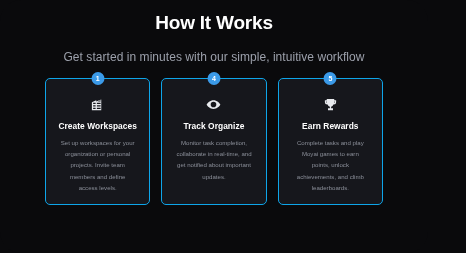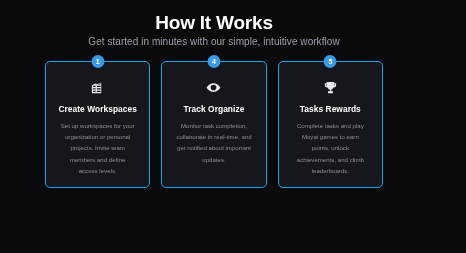--- a/index.html
+++ b/index.html
@@ -32,22 +32,22 @@
 
   .page-title {
     font-size: 19px;
     font-weight: bold;
     letter-spacing: -0.2px;
     color: #ffffff;
     line-height: 1.2;
   }
 
   .page-subtitle {
-    margin-top: 1px;
-    font-size: 10px;
+    margin-top: 15px;
+    font-size: 12px;
     color: #9ca0ab;
     letter-spacing: 0.05px;
   }
 
   .grid {
     display: grid;
     grid-template-columns: repeat(3, 1fr);
     column-gap: 11px;
     row-gap: 13px;
   }
@@ -143,18 +143,18 @@
       <div class="card-desc">Monitor task completion, collaborate in real-time, and get notified about important updates.</div>
     </div>
 
     <div class="card">
       <div class="badge">5</div>
       <div class="card-icon">
         <svg width="15" height="15" viewBox="0 0 24 24" aria-hidden="true">
           <path d="M6 3h12v2h3v3a4 4 0 0 1-4 4h-.4A6 6 0 0 1 13 15.7V18h3v3H8v-3h3v-2.3A6 6 0 0 1 7.4 12H7a4 4 0 0 1-4-4V5h3V3zm0 4H5v1a2 2 0 0 0 1 1.7V7zm12 0v2.7A2 2 0 0 0 19 8V7h-1z"></path>
         </svg>
       </div>
-      <div class="card-title">Tasks Rewards</div>
+      <div class="card-title">Earn Rewards</div>
       <div class="card-desc">Complete tasks and play Moyai games to earn points, unlock achievements, and climb leaderboards.</div>
     </div>
 
   </div>
 </div>
 
 </body></html>

